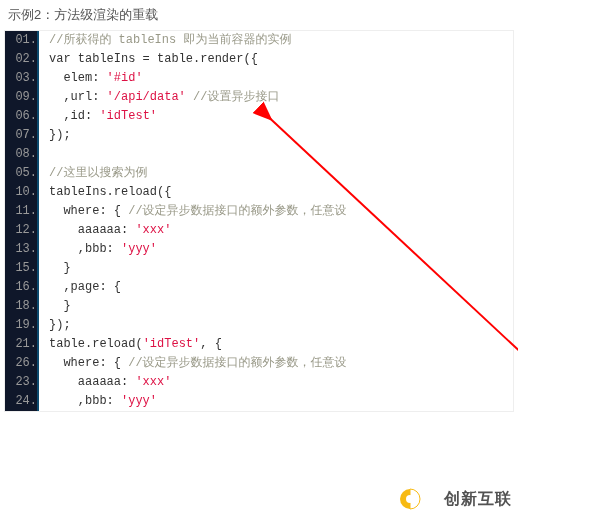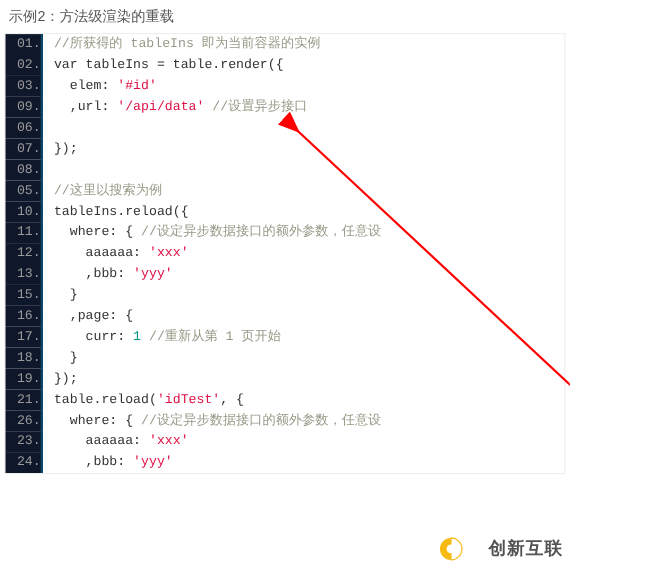--- a/index.html
+++ b/index.html
@@ -38,20 +38,21 @@
       <div class="line">
         <div class="gutter">03.</div>
         <div class="src"><span>  elem: </span><span class="c-str">'#id'</span></div>
       </div>
       <div class="line">
         <div class="gutter">09.</div>
         <div class="src"><span>  ,url: </span><span class="c-str">'/api/data'</span><span> </span><span class="c-comment">//设置异步接口</span></div>
       </div>
       <div class="line">
         <div class="gutter">06.</div>
+        <div class="src"><span>  ,id: </span><span class="c-str">'idTest'</span></div>
       </div>
       <div class="line">
         <div class="gutter">07.</div>
         <div class="src"><span>});</span></div>
       </div>
       <div class="line">
         <div class="gutter">08.</div>
         <div class="src"><span> </span></div>
       </div>
       <div class="line">
@@ -74,24 +75,20 @@
         <div class="gutter">13.</div>
         <div class="src"><span>    ,bbb: </span><span class="c-str">'yyy'</span></div>
       </div>
       <div class="line">
         <div class="gutter">15.</div>
         <div class="src"><span>  }</span></div>
       </div>
       <div class="line">
         <div class="gutter">16.</div>
         <div class="src"><span>  ,page: {</span></div>
-      </div>
-      <div class="line">
-        <div class="gutter">17.</div>
-        <div class="src"><span>    curr: </span><span class="c-num">1</span><span> </span><span class="c-comment">//重新从第 1 页开始</span></div>
       </div>
       <div class="line">
         <div class="gutter">18.</div>
         <div class="src"><span>  }</span></div>
       </div>
       <div class="line">
         <div class="gutter">19.</div>
         <div class="src"><span>});</span></div>
       </div>
       <div class="line">

